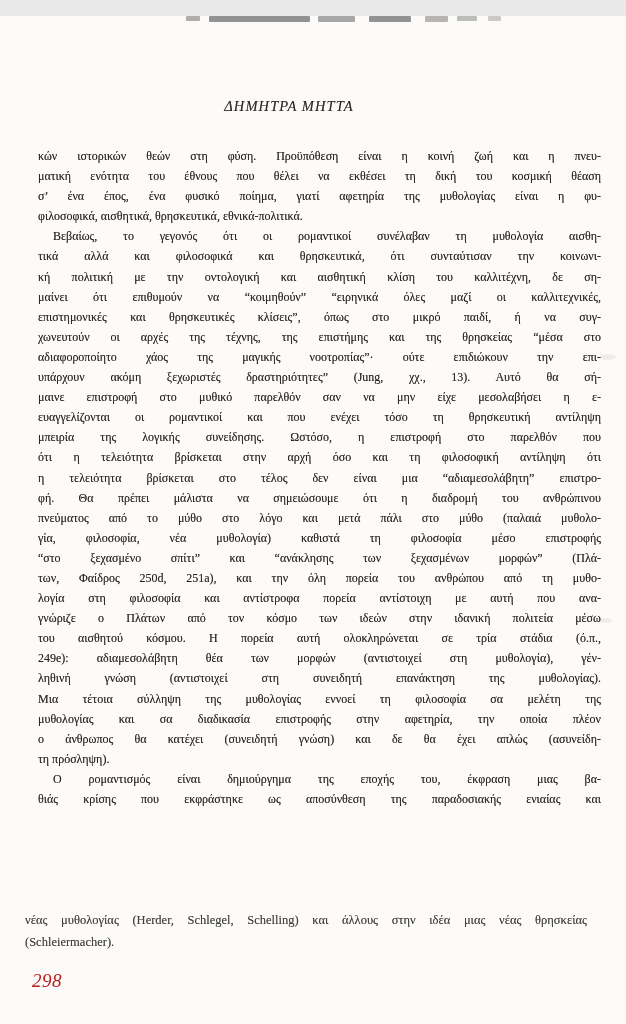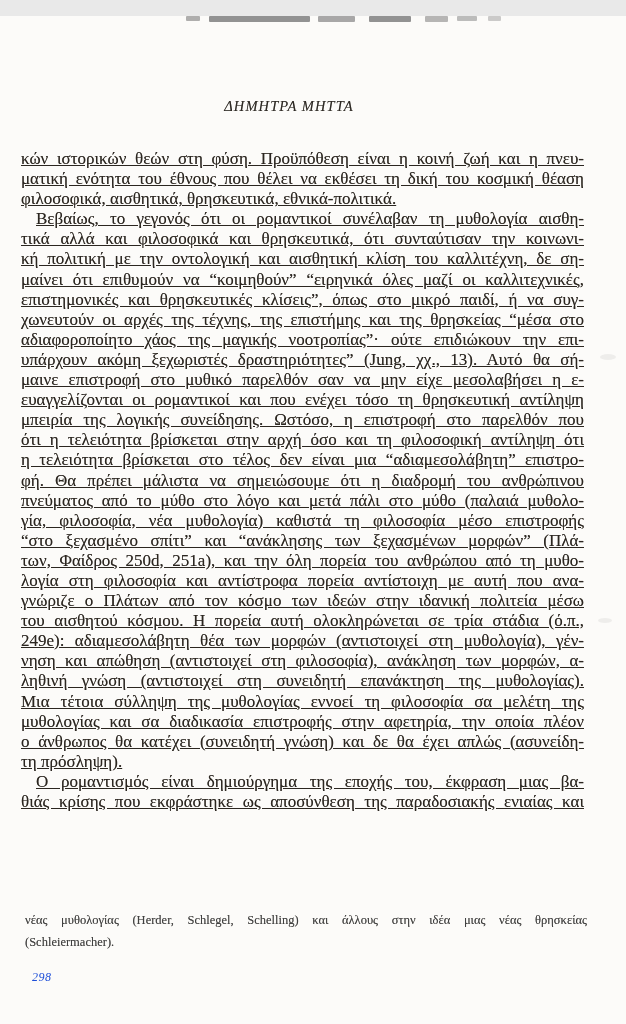--- a/index.html
+++ b/index.html
@@ -34,24 +34,23 @@
     transform: translateX(-24px);
     font-style: italic;
     font-size: 14.5px;
     letter-spacing: 1.1px;
     color: #2e2a25;
     text-shadow: 0 0 0.5px rgba(46,42,37,0.45);
   }
 
   .bodytext {
     position: absolute;
-    top: 133px; left: 21px; width: 563px;
-    font-size: 17px;
+    top: 133px; left: 38px; width: 563px;
+    font-size: 12px;
     text-shadow: 0 0 0.5px rgba(43,38,32,0.5);
-    text-decoration: underline;
   }
   .line {
     height: 20.1px;
     overflow: hidden;
     text-align: justify;
     text-align-last: justify;
     white-space: normal;
   }
   .line.indent { text-indent: 15px; }
   .line.lastline { text-align-last: left; }
@@ -62,23 +61,23 @@
     font-size: 12.5px;
     color: #404040;
     text-shadow: 0 0 0.4px rgba(51,46,40,0.45);
   }
   .footnote .line { height: 22px; }
 
   .folio {
     position: absolute;
     left: 32px; top: 954px;
     font-style: italic;
-    font-size: 12px;
+    font-size: 19px;
     letter-spacing: 0.5px;
-    color: #1d4ed8;
+    color: #b91c1c;
   }
 
   
   .smudge { position: absolute; background: rgba(120,120,120,0.10); border-radius: 50%; }
   .sm1 { left: 600px; top: 338px; width: 16px; height: 6px; }
   .sm2 { left: 598px; top: 602px; width: 14px; height: 5px; }
 </style>
 </head>
 <body>
 
@@ -92,20 +91,21 @@
     <span class="s5"></span>
     <span class="s6"></span>
     <span class="s7"></span>
   </div>
 
   <div class="running-head">ΔΗΜΗΤΡΑ ΜΗΤΤΑ</div>
 
   <div class="bodytext">
       <div class="line">κών ιστορικών θεών στη φύση. Προϋπόθεση είναι η κοινή ζωή και η πνευ-</div>
       <div class="line">ματική ενότητα του έθνους που θέλει να εκθέσει τη δική του κοσμική θέαση</div>
+      <div class="line">σ’ ένα έπος, ένα φυσικό ποίημα, γιατί αφετηρία της μυθολογίας είναι η φυ-</div>
       <div class="line lastline">φιλοσοφικά, αισθητικά, θρησκευτικά, εθνικά-πολιτικά.</div>
       <div class="line indent">Βεβαίως, το γεγονός ότι οι ρομαντικοί συνέλαβαν τη μυθολογία αισθη-</div>
       <div class="line">τικά αλλά και φιλοσοφικά και θρησκευτικά, ότι συνταύτισαν την κοινωνι-</div>
       <div class="line">κή πολιτική με την οντολογική και αισθητική κλίση του καλλιτέχνη, δε ση-</div>
       <div class="line">μαίνει ότι επιθυμούν να “κοιμηθούν” “ειρηνικά όλες μαζί οι καλλιτεχνικές,</div>
       <div class="line">επιστημονικές και θρησκευτικές κλίσεις”, όπως στο μικρό παιδί, ή να συγ-</div>
       <div class="line">χωνευτούν οι αρχές της τέχνης, της επιστήμης και της θρησκείας “μέσα στο</div>
       <div class="line">αδιαφοροποίητο χάος της μαγικής νοοτροπίας”· ούτε επιδιώκουν την επι-</div>
       <div class="line">υπάρχουν ακόμη ξεχωριστές δραστηριότητες” (Jung, χχ., 13). Αυτό θα σή-</div>
       <div class="line">μαινε επιστροφή στο μυθικό παρελθόν σαν να μην είχε μεσολαβήσει η ε-</div>
@@ -115,21 +115,20 @@
       <div class="line">η τελειότητα βρίσκεται στο τέλος δεν είναι μια “αδιαμεσολάβητη” επιστρο-</div>
       <div class="line">φή. Θα πρέπει μάλιστα να σημειώσουμε ότι η διαδρομή του ανθρώπινου</div>
       <div class="line">πνεύματος από το μύθο στο λόγο και μετά πάλι στο μύθο (παλαιά μυθολο-</div>
       <div class="line">γία, φιλοσοφία, νέα μυθολογία) καθιστά τη φιλοσοφία μέσο επιστροφής</div>
       <div class="line">“στο ξεχασμένο σπίτι” και “ανάκλησης των ξεχασμένων μορφών” (Πλά-</div>
       <div class="line">των, Φαίδρος 250d, 251a), και την όλη πορεία του ανθρώπου από τη μυθο-</div>
       <div class="line">λογία στη φιλοσοφία και αντίστροφα πορεία αντίστοιχη με αυτή που ανα-</div>
       <div class="line">γνώριζε ο Πλάτων από τον κόσμο των ιδεών στην ιδανική πολιτεία μέσω</div>
       <div class="line">του αισθητού κόσμου. Η πορεία αυτή ολοκληρώνεται σε τρία στάδια (ό.π.,</div>
       <div class="line">249e): αδιαμεσολάβητη θέα των μορφών (αντιστοιχεί στη μυθολογία), γέν-</div>
-      <div class="line">νηση και απώθηση (αντιστοιχεί στη φιλοσοφία), ανάκληση των μορφών, α-</div>
       <div class="line">ληθινή γνώση (αντιστοιχεί στη συνειδητή επανάκτηση της μυθολογίας).</div>
       <div class="line">Μια τέτοια σύλληψη της μυθολογίας εννοεί τη φιλοσοφία σα μελέτη της</div>
       <div class="line">μυθολογίας και σα διαδικασία επιστροφής στην αφετηρία, την οποία πλέον</div>
       <div class="line">ο άνθρωπος θα κατέχει (συνειδητή γνώση) και δε θα έχει απλώς (ασυνείδη-</div>
       <div class="line lastline">τη πρόσληψη).</div>
       <div class="line indent">Ο ρομαντισμός είναι δημιούργημα της εποχής του, έκφραση μιας βα-</div>
       <div class="line">θιάς κρίσης που εκφράστηκε ως αποσύνθεση της παραδοσιακής ενιαίας και</div>
     </div>
 
   <div class="footnote">

